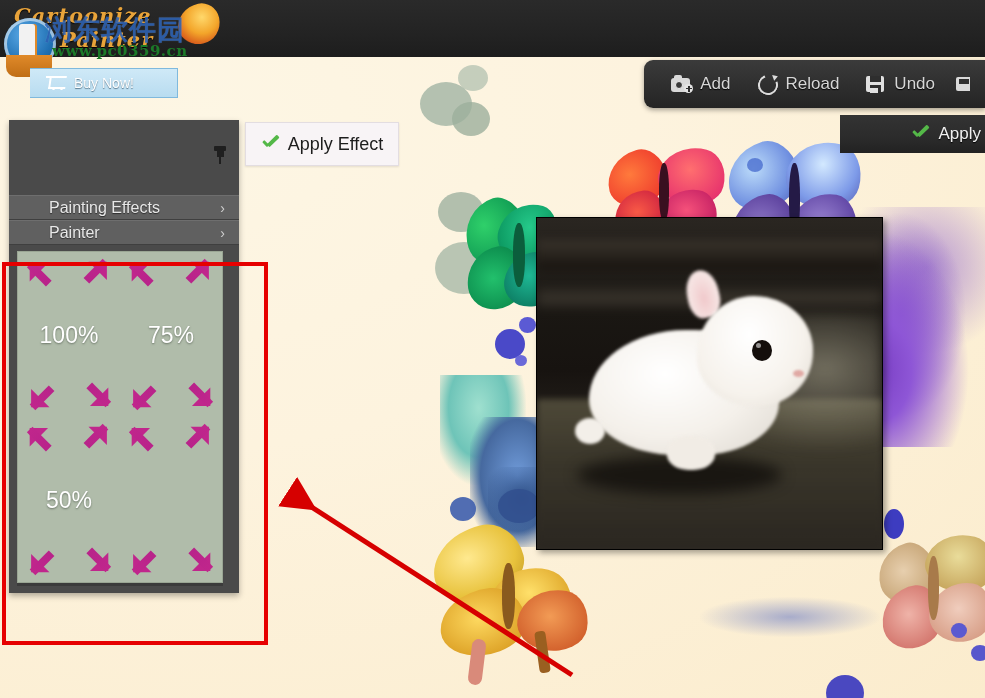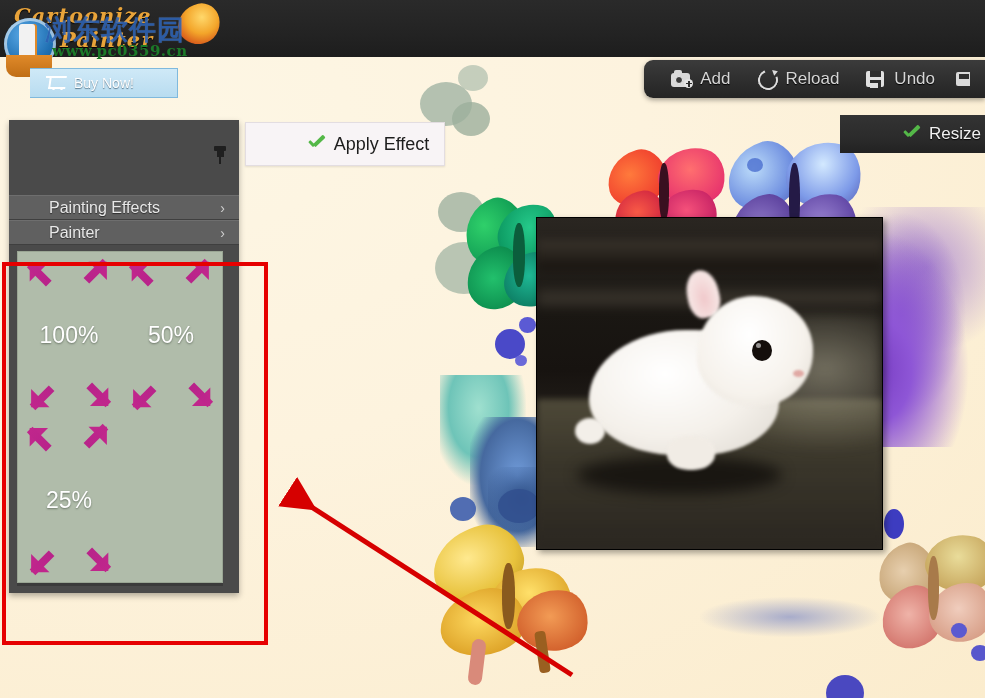--- a/index.html
+++ b/index.html
@@ -92,21 +92,21 @@
   }
   .buy-label{font-size:14px;color:#fff;text-shadow:0 1px 1px rgba(80,110,130,.9);font-weight:normal;}
   .cart{width:19px;height:14px;position:relative;}
   .cart .bx{position:absolute;left:3px;top:0;width:15px;height:9px;border:2px solid #fff;border-right:none;transform:skewX(-8deg);}
   .cart .h{position:absolute;left:0;top:0;width:5px;height:2px;background:#fff;}
   .cart .w1,.cart .w2{position:absolute;bottom:0;width:3px;height:3px;border-radius:50%;background:#fff;}
   .cart .w1{left:6px;} .cart .w2{left:14px;}
 
   
   .toolbar{
-    position:absolute;right:0;top:60px;height:38px;
+    position:absolute;right:0;top:60px;height:48px;
     background:linear-gradient(#3b3b3b,#2e2e2e 55%,#242424);
     border-radius:9px 0 0 9px;
     display:flex;align-items:center;gap:0;padding:0 6px 0 14px;
     z-index:32;box-shadow:0 2px 5px rgba(0,0,0,.35);
   }
   .tb-item{display:flex;align-items:center;gap:7px;padding:0 13px;height:42px;cursor:default;}
   .tb-label{font-size:17px;color:#d6d6d6;text-shadow:0 1px 1px #000;}
   .ico{width:22px;height:20px;position:relative;flex:none;}
   
   .ico-cam .b{position:absolute;left:0;top:4px;width:19px;height:14px;background:#d9d9d9;border-radius:3px;}
@@ -128,21 +128,20 @@
   .ico-part{width:14px;overflow:hidden;}
   .ico-part .pp{position:absolute;left:0;top:3px;width:16px;height:14px;background:#d9d9d9;border-radius:2px;}
   .ico-part .pp:before{content:"";position:absolute;left:3px;top:2px;width:10px;height:5px;background:#2f2f2f;}
 
   
   .actions{position:absolute;left:245px;top:122px;display:flex;gap:16px;z-index:25;}
   .act-btn{
     height:42px;min-width:152px;background:#f8f4f6;border:1px solid #e3dde1;
     display:flex;align-items:center;justify-content:center;gap:8px;
     box-shadow:0 1px 2px rgba(0,0,0,.10);
-    padding-left:46px;
   }
   .act-label{font-size:18px;color:#1d1d1d;}
   .chk{width:19px;height:16px;position:relative;flex:none;}
   .chk:before{content:"";position:absolute;left:1px;top:6px;width:7px;height:3.4px;background:#54b848;transform:rotate(46deg);border-radius:1px;}
   .chk:after{content:"";position:absolute;left:5px;top:3px;width:14px;height:3.6px;background:#54b848;transform:rotate(-44deg);border-radius:1px;}
   .undoico{width:20px;height:17px;position:relative;flex:none;}
   .undoico .c{position:absolute;left:3px;top:4px;width:14px;height:11px;border:3.2px solid #111;border-radius:50%;border-bottom-color:transparent;border-left-color:transparent;transform:rotate(12deg);}
   .undoico .t{position:absolute;left:0px;top:0px;width:0;height:0;border-right:7px solid #111;border-bottom:5px solid transparent;border-top:5px solid transparent;}
 
   
@@ -396,21 +395,21 @@
 
   <div class="actions">
     <div class="act-btn">
       <span class="chk"></span>
       <span class="act-label">Apply Effect</span>
     </div>
   </div>
 
   <div class="rpanel">
     <span class="chk"></span>
-    <span class="rlabel">Resize</span>
+    <span class="rlabel">Apply</span>
   </div>
 
   <div class="panel">
     <div class="panel-head">
       <span class="pin">
           <span class="hd"></span>
           <span class="nk"></span>
           <span class="sp"></span>
         </span>
     </div>
@@ -440,59 +439,77 @@
               <span class="head"></span>
               <span class="shaft"></span>
             </span>
           <span class="arw a-br">
               <span class="head"></span>
               <span class="shaft"></span>
             </span>
           <span class="pct">100%</span>
         </div>
 
-
         <div class="cell">
           <span class="arw a-tl">
               <span class="head"></span>
               <span class="shaft"></span>
             </span>
           <span class="arw a-tr">
               <span class="head"></span>
               <span class="shaft"></span>
             </span>
           <span class="arw a-bl">
               <span class="head"></span>
               <span class="shaft"></span>
             </span>
           <span class="arw a-br">
               <span class="head"></span>
               <span class="shaft"></span>
             </span>
+          <span class="pct">75%</span>
+        </div>
+
+        <div class="cell">
+          <span class="arw a-tl">
+              <span class="head"></span>
+              <span class="shaft"></span>
+            </span>
+          <span class="arw a-tr">
+              <span class="head"></span>
+              <span class="shaft"></span>
+            </span>
+          <span class="arw a-bl">
+              <span class="head"></span>
+              <span class="shaft"></span>
+            </span>
+          <span class="arw a-br">
+              <span class="head"></span>
+              <span class="shaft"></span>
+            </span>
           <span class="pct">50%</span>
         </div>
 
         <div class="cell">
           <span class="arw a-tl">
               <span class="head"></span>
               <span class="shaft"></span>
             </span>
           <span class="arw a-tr">
               <span class="head"></span>
               <span class="shaft"></span>
             </span>
           <span class="arw a-bl">
               <span class="head"></span>
               <span class="shaft"></span>
             </span>
           <span class="arw a-br">
               <span class="head"></span>
               <span class="shaft"></span>
             </span>
-          <span class="pct">25%</span>
         </div>
 
       </div>
     </div>
   </div>
 
   <div class="annot-rect"></div>
   <svg class="annot-arrow" viewBox="0 0 985 698">
     <defs>
       <marker id="ah" markerWidth="7" markerHeight="7" refX="5" refY="3.5" orient="auto">

